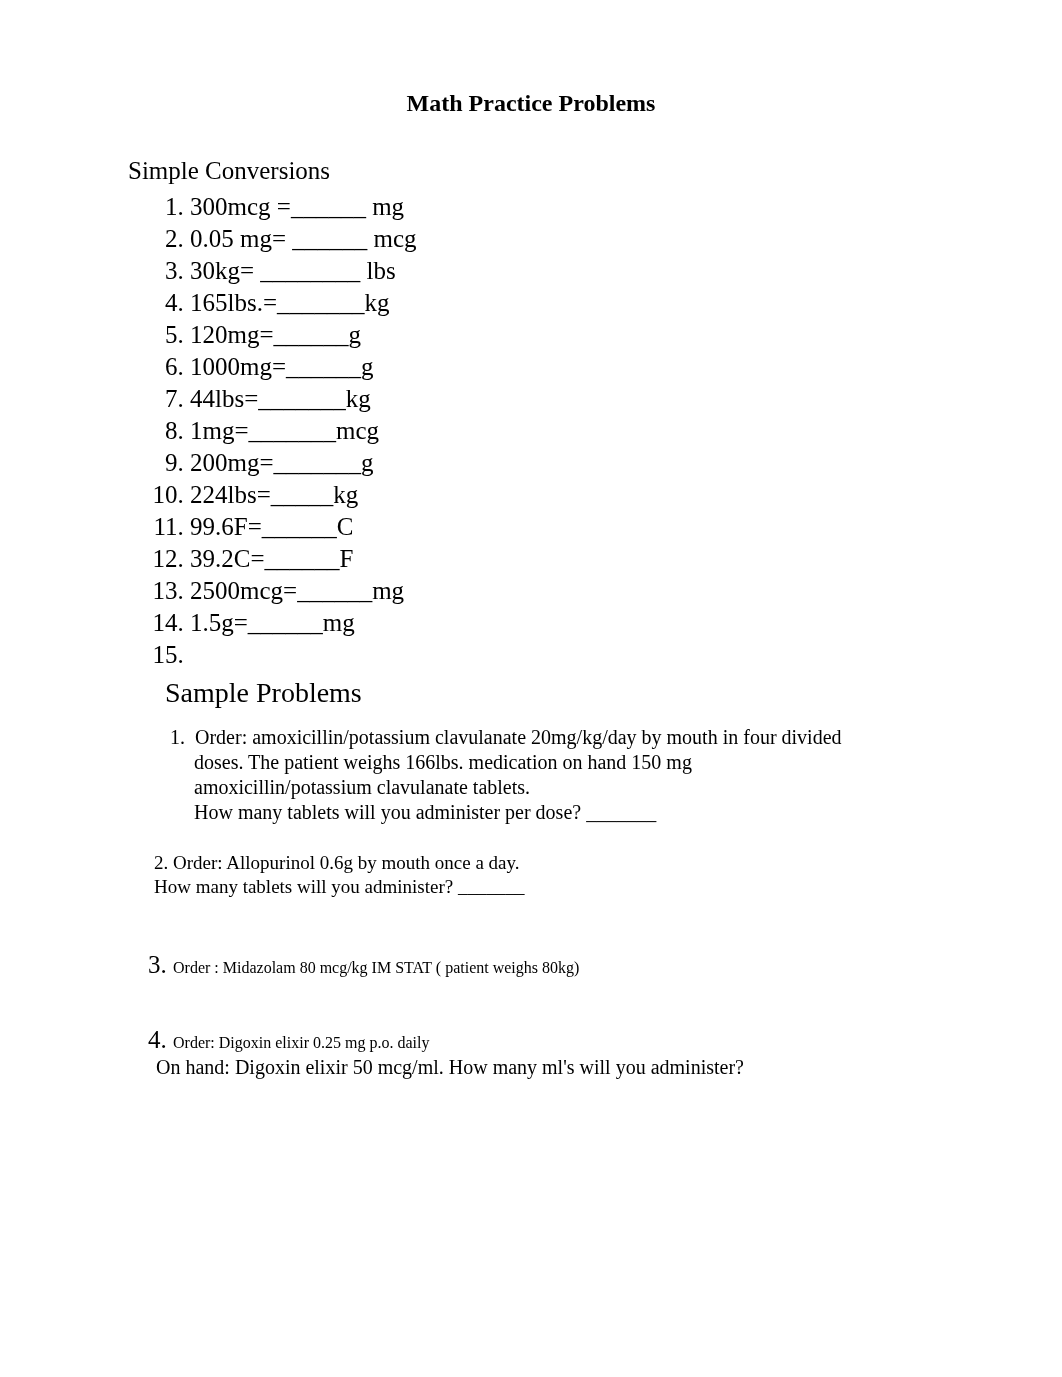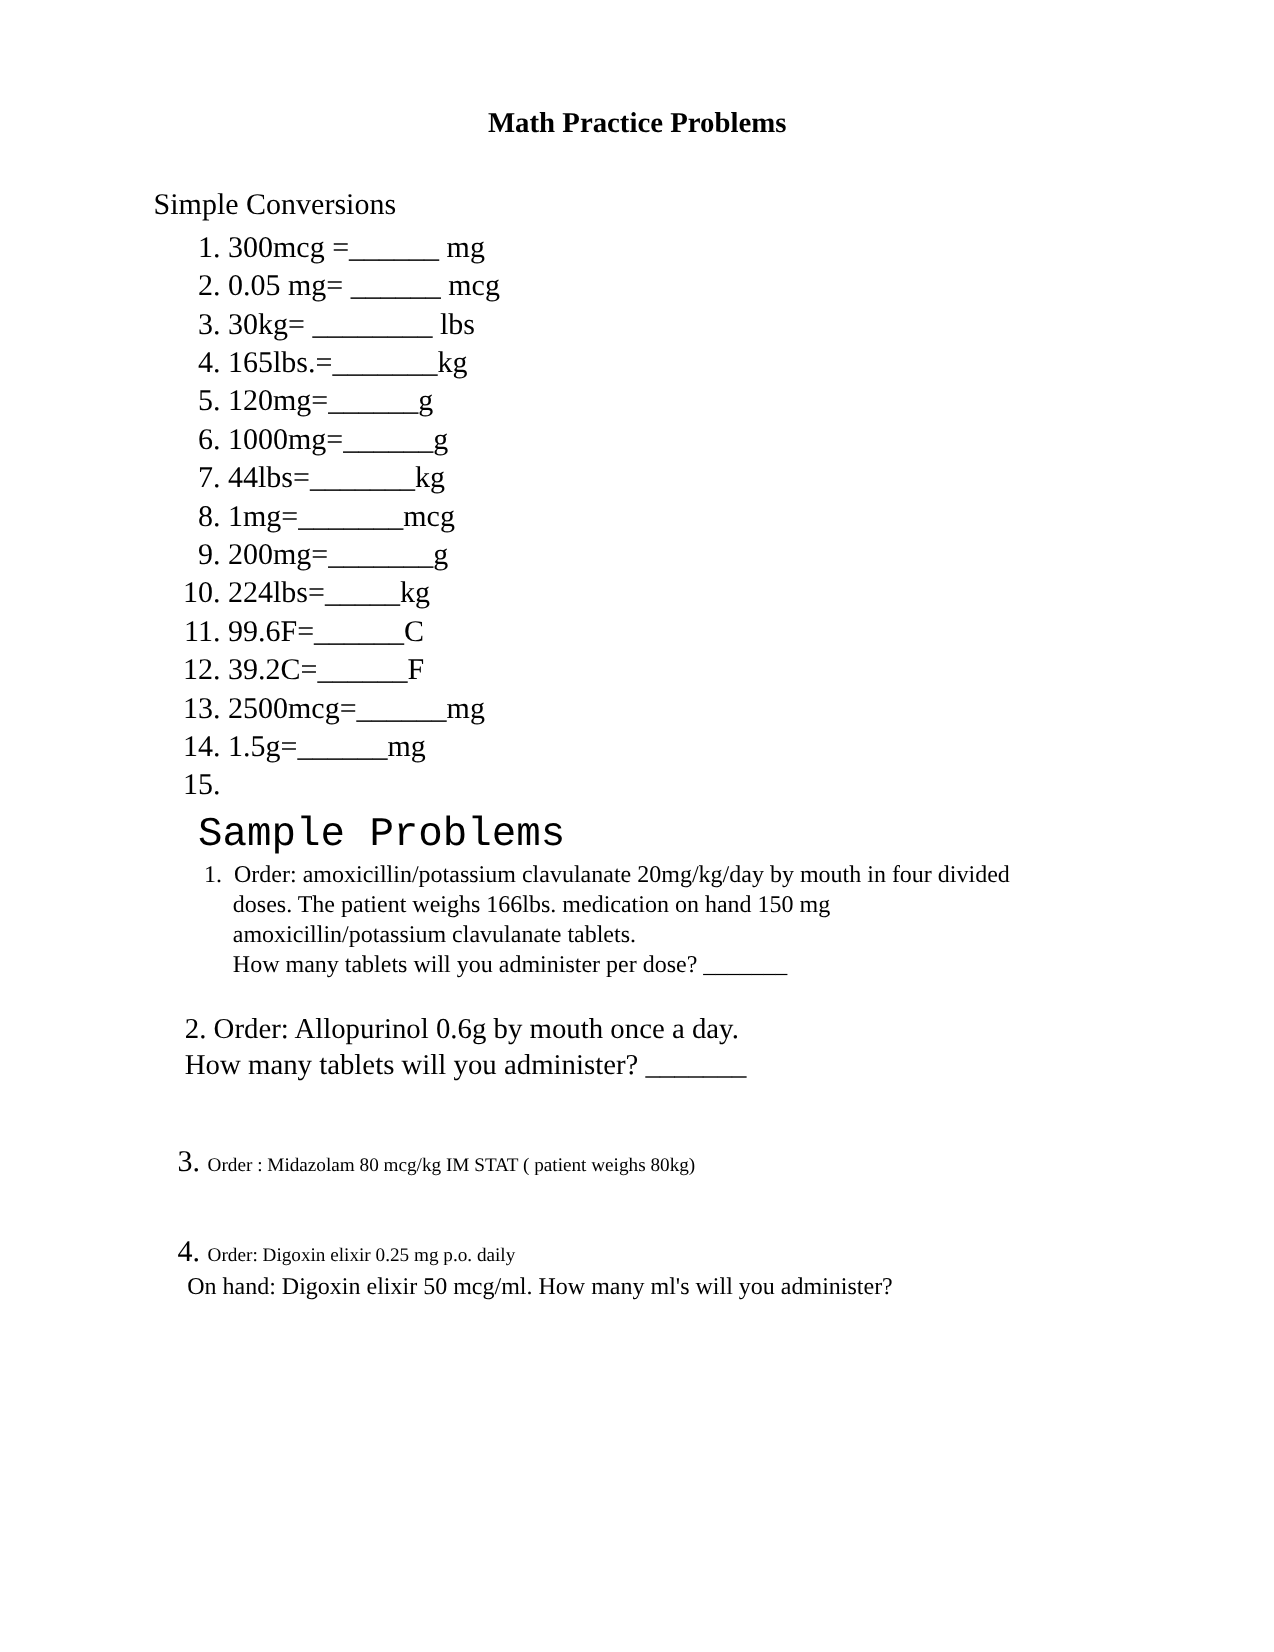--- a/index.html
+++ b/index.html
@@ -19,25 +19,24 @@
     font-size: 24px;
     font-weight: bold;
     margin-bottom: 40px;
   }
   .section-label {
     font-size: 25px;
     margin-left: 28px;
     margin-bottom: 6px;
   }
   .sample-header {
-    font-size: 34px;
+    font-size: 28px;
     margin-left: 65px;
     margin-top: 6px;
-    margin-bottom: 2px;
-    font-family: Liberation Mono, monospace;
+    margin-bottom: 16px;
   }
   ol.conversions {
     font-size: 25px;
     margin: 0 0 0 38px;
     padding-left: 52px;
     list-style-type: decimal;
   }
   ol.conversions li {
     line-height: 1.28;
   }
@@ -52,21 +51,21 @@
     line-height: 1.25;
     margin-top: 2px;
     margin-bottom: 26px;
   }
   .p1-block .continued {
     text-indent: 0;
     display: block;
     margin-left: 0;
   }
   .p2-block {
-    font-size: 24px;
+    font-size: 19px;
     margin-left: 54px;
     line-height: 1.25;
     margin-bottom: 50px;
   }
   .pnum-block {
     margin-left: 48px;
     margin-bottom: 44px;
     line-height: 1.25;
   }
   .pnum-block .leadnum {

